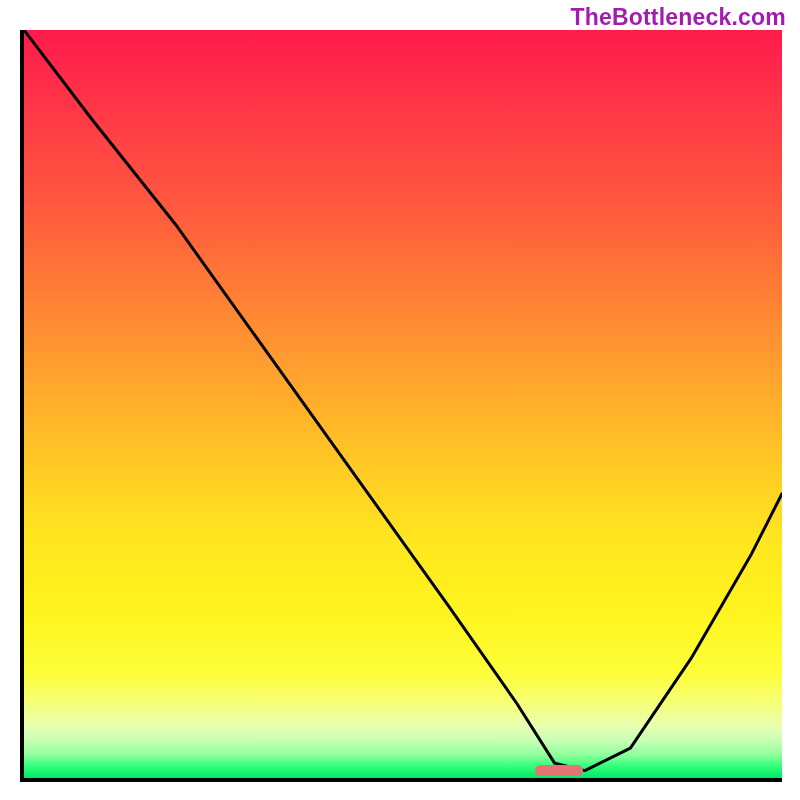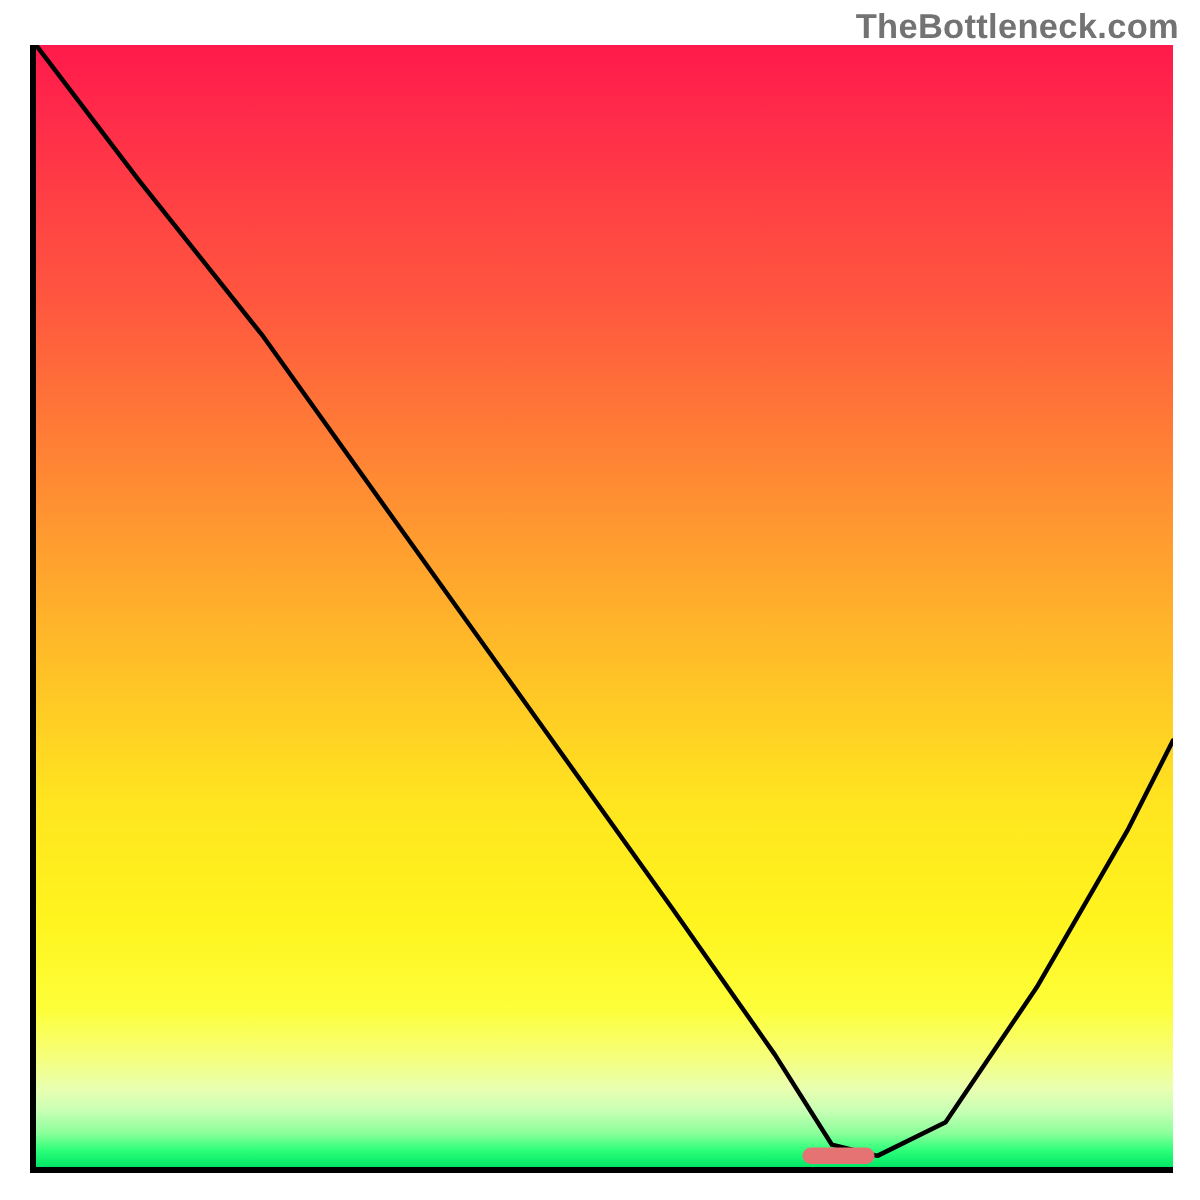--- a/index.html
+++ b/index.html
@@ -52,21 +52,21 @@
     position: absolute;
     border-radius: 6px;
   }
   .watermark {
     position: absolute;
     top: 4px;
     right: 14px;
     font-family: Arial, Helvetica, sans-serif;
     font-size: 23px;
     font-weight: 600;
-    color: #737373;
+    color: #a21caf;
     letter-spacing: 0.2px;
   }
 </style>
 </head>
 <body>
 
 <div class="stage">
   <div class="watermark">TheBottleneck.com</div>
 
   <div class="plot">

